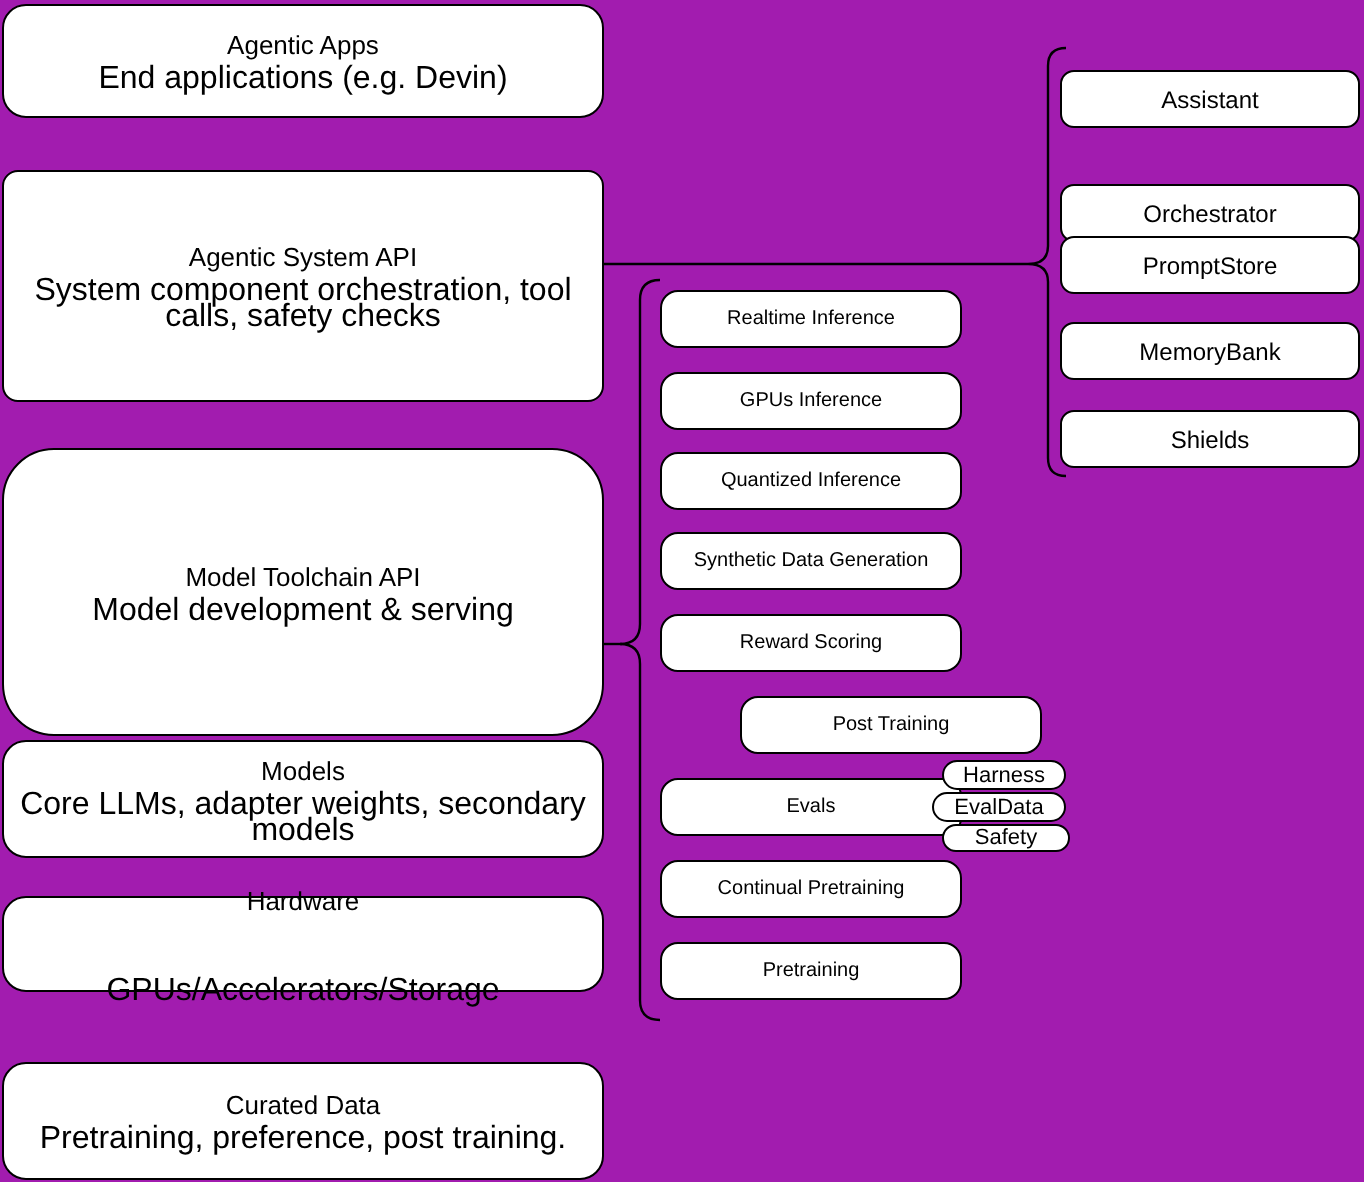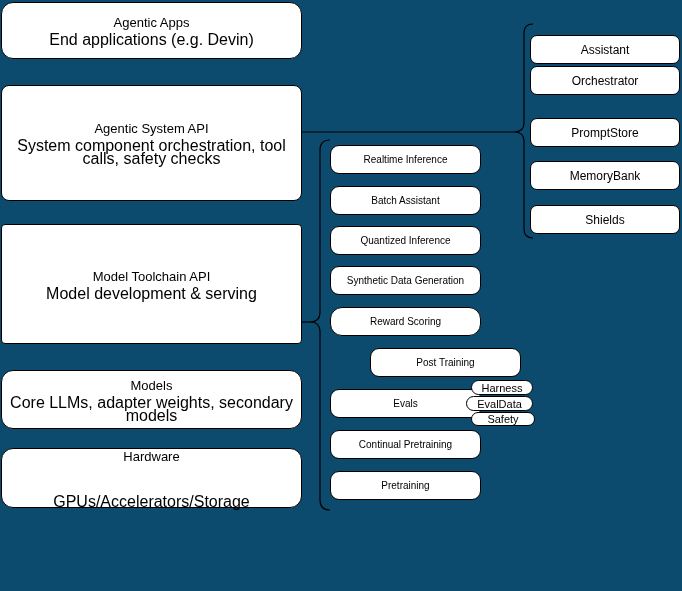--- a/index.html
+++ b/index.html
@@ -1,20 +1,20 @@
 <!DOCTYPE html>
 <html><head>
 <meta charset="utf-8">
 <style>
   html, body { margin: 0; padding: 0; background: #ffffff; }
   .canvas {
     position: relative;
     width: 682px;
     height: 591px;
-    background: #0c4a6e;
+    background: #a21caf;
     font-family: "Liberation Sans", "DejaVu Sans", sans-serif;
     color: #000000;
     overflow: hidden;
   }
   svg.wires {
     position: absolute;
     left: 0; top: 0;
     width: 682px; height: 591px;
     pointer-events: none;
   }
@@ -80,49 +80,53 @@
   <div class="bignode" style="top:2px; height:57px; border-radius:12px;">
     <div class="title">Agentic Apps</div>
     <div class="subtitle">End applications (e.g. Devin)</div>
   </div>
 
   <div class="bignode" style="top:85px; height:116px; border-radius:8px;">
     <div class="title">Agentic System API</div>
     <div class="subtitle">System component orchestration, tool calls, safety checks</div>
   </div>
 
-  <div class="bignode" style="top:224px; height:120px; border-radius:4px;">
+  <div class="bignode" style="top:224px; height:144px; border-radius:26px;">
     <div class="title">Model Toolchain API</div>
     <div class="subtitle">Model development &amp; serving</div>
   </div>
 
   <div class="bignode" style="top:370px; height:59px; border-radius:12px;">
     <div class="title">Models</div>
     <div class="subtitle">Core LLMs, adapter weights, secondary models</div>
   </div>
 
-  <div class="bignode" style="top:448px; height:60px; border-radius:12px;gap:28px;">
+  <div class="bignode" style="top:448px; height:48px; border-radius:12px;gap:28px;">
     <div class="title">Hardware</div>
     <div class="subtitle">GPUs/Accelerators/Storage</div>
   </div>
 
+  <div class="bignode" style="top:531px; height:59px; border-radius:12px;">
+    <div class="title">Curated Data</div>
+    <div class="subtitle">Pretraining, preference, post training.</div>
+  </div>
 
   <div class="chip mid-chip" style="top:145px;">Realtime Inference</div>
-  <div class="chip mid-chip" style="top:186px;">Batch Assistant</div>
+  <div class="chip mid-chip" style="top:186px;">GPUs Inference</div>
   <div class="chip mid-chip" style="top:226px;">Quantized Inference</div>
   <div class="chip mid-chip" style="top:266px;">Synthetic Data Generation</div>
-  <div class="chip mid-chip" style="top:307px;border-radius:12px;">Reward Scoring</div>
+  <div class="chip mid-chip" style="top:307px;">Reward Scoring</div>
   <div class="chip mid-chip" style="top:348px;margin-left:40px;">Post Training</div>
   <div class="chip mid-chip" style="top:389px;">Evals</div>
   <div class="chip mid-chip" style="top:430px;">Continual Pretraining</div>
   <div class="chip mid-chip" style="top:471px;">Pretraining</div>
 
   <div class="pill" style="left:471px; top:380px; width:62px; height:15px;">Harness</div>
   <div class="pill" style="left:466px; top:396px; width:67px; height:15px;">EvalData</div>
   <div class="pill" style="left:471px; top:412px; width:64px; height:14px;">Safety</div>
 
   <div class="chip right-chip" style="top:35px;">Assistant</div>
-  <div class="chip right-chip" style="top:66px;">Orchestrator</div>
+  <div class="chip right-chip" style="top:92px;">Orchestrator</div>
   <div class="chip right-chip" style="top:118px;">PromptStore</div>
   <div class="chip right-chip" style="top:161px;">MemoryBank</div>
   <div class="chip right-chip" style="top:205px;">Shields</div>
 
 </div>
 
 </body></html>

